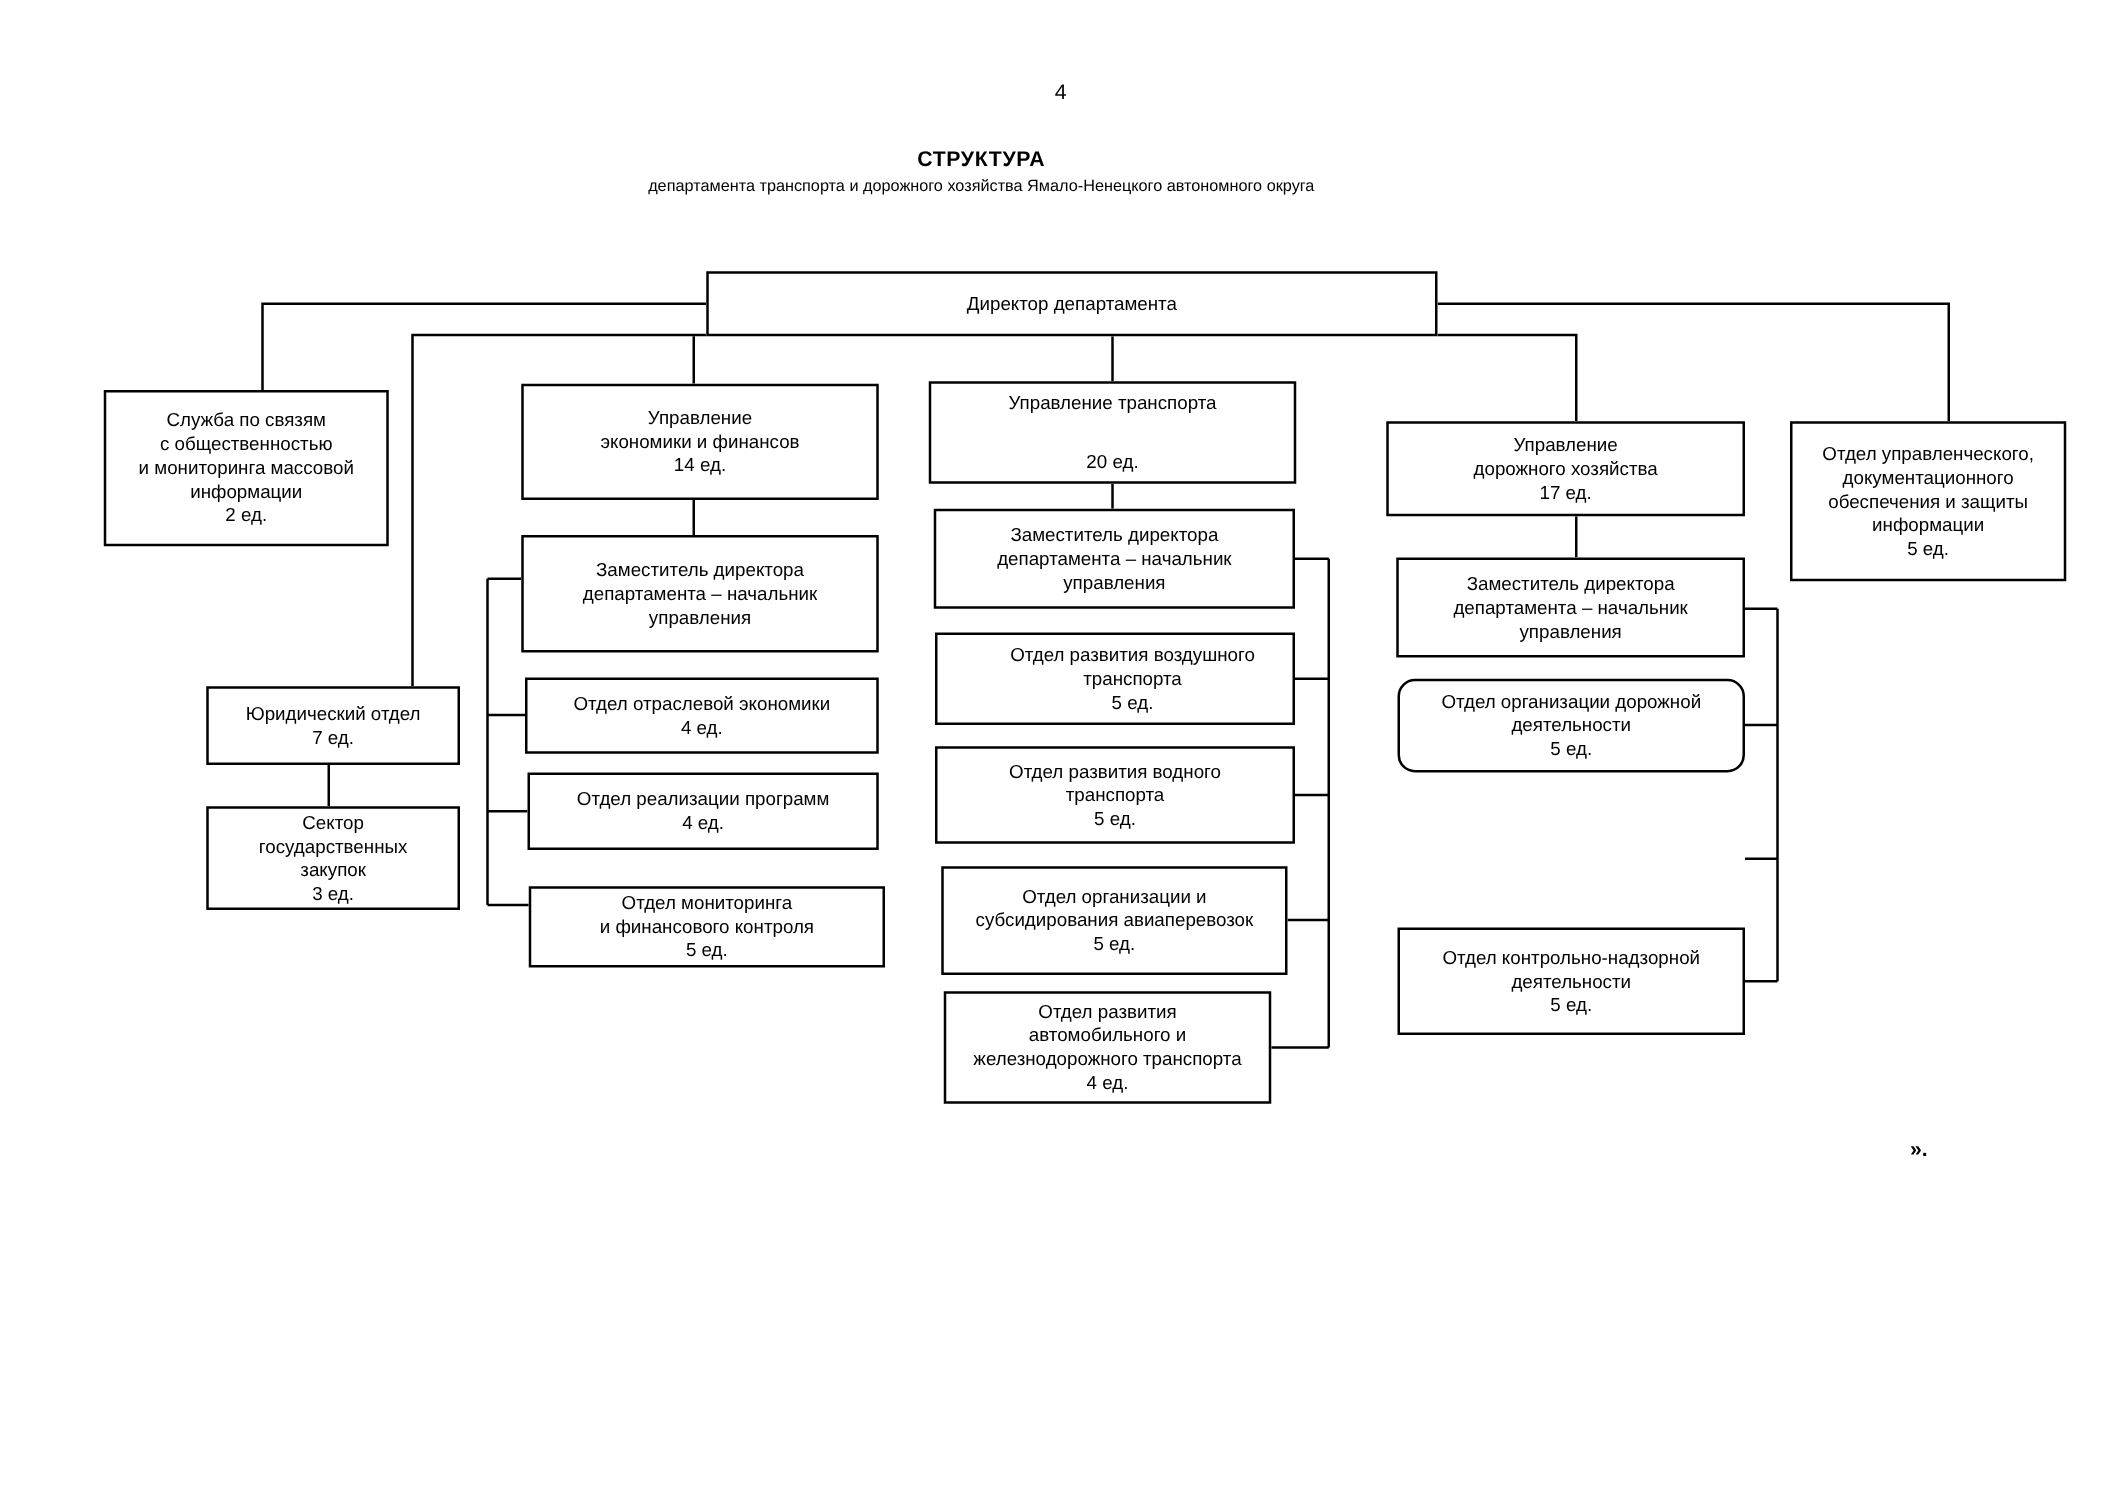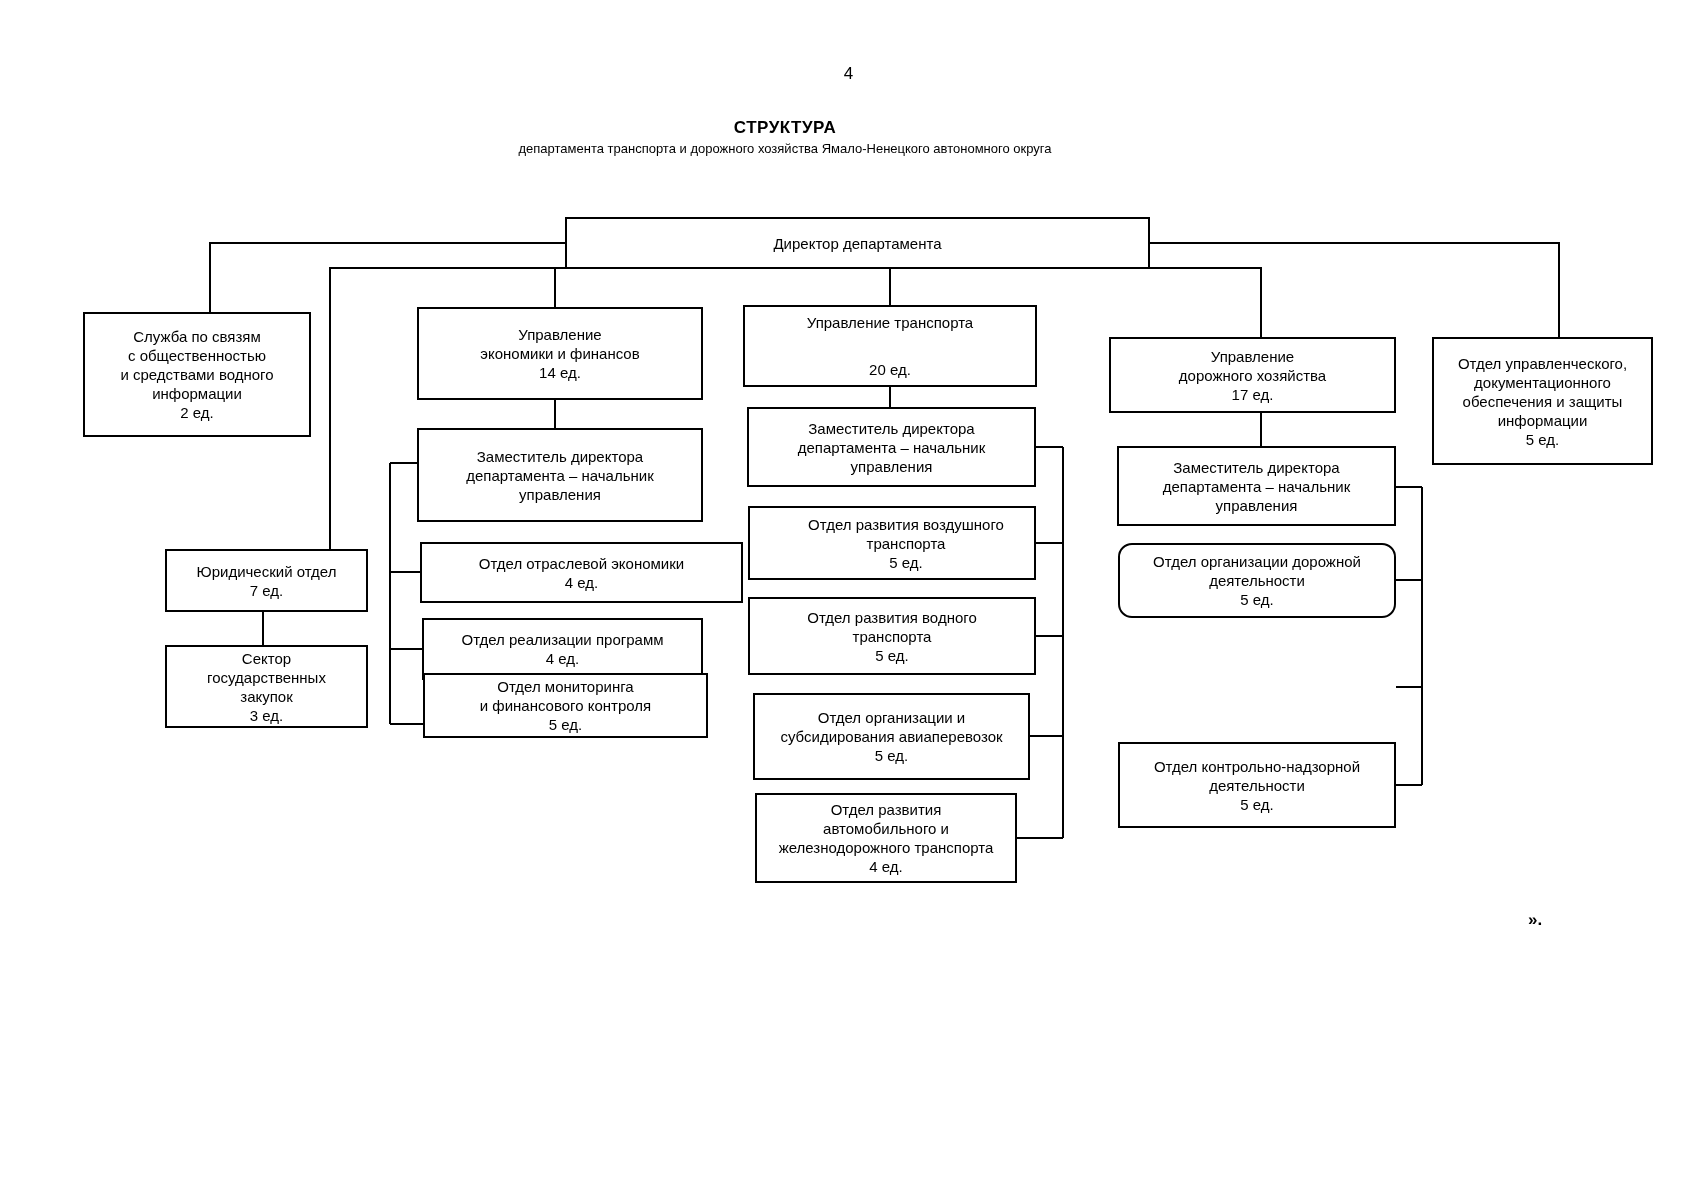--- a/index.html
+++ b/index.html
@@ -94,21 +94,21 @@
     </g>
   </svg>
 
   <div class="box" style="left:565px;top:217px;width:585px;height:52px;">
     <div>Директор департамента</div>
   </div>
 
   <div class="box" style="left:83px;top:312px;width:228px;height:125px;">
     <div>Служба по связям</div>
     <div>с общественностью</div>
-    <div>и средствами водного</div>
+    <div>и мониторинга массовой</div>
     <div>информации</div>
     <div>2 ед.</div>
   </div>
 
   <div class="box" style="left:165px;top:549px;width:203px;height:63px;">
     <div>Юридический отдел</div>
     <div>7 ед.</div>
   </div>
 
   <div class="box" style="left:165px;top:645px;width:203px;height:83px;">
@@ -123,31 +123,31 @@
     <div>экономики и финансов</div>
     <div>14 ед.</div>
   </div>
 
   <div class="box" style="left:417px;top:428px;width:286px;height:94px;">
     <div>Заместитель директора</div>
     <div>департамента – начальник</div>
     <div>управления</div>
   </div>
 
-  <div class="box" style="left:420px;top:542px;width:323px;height:61px;">
+  <div class="box" style="left:420px;top:542px;width:283px;height:61px;">
     <div>Отдел отраслевой экономики</div>
     <div>4 ед.</div>
   </div>
 
   <div class="box" style="left:422px;top:618px;width:281px;height:62px;">
     <div>Отдел реализации программ</div>
     <div>4 ед.</div>
   </div>
 
-  <div class="box" style="left:423px;top:673px;width:285px;height:65px;">
+  <div class="box" style="left:423px;top:709px;width:285px;height:65px;">
     <div>Отдел мониторинга</div>
     <div>и финансового контроля</div>
     <div>5 ед.</div>
   </div>
 
   <div class="box" style="left:743px;top:305px;width:294px;height:82px;gap:28px;">
     <div>Управление транспорта</div>
     <div>20 ед.</div>
   </div>
 

